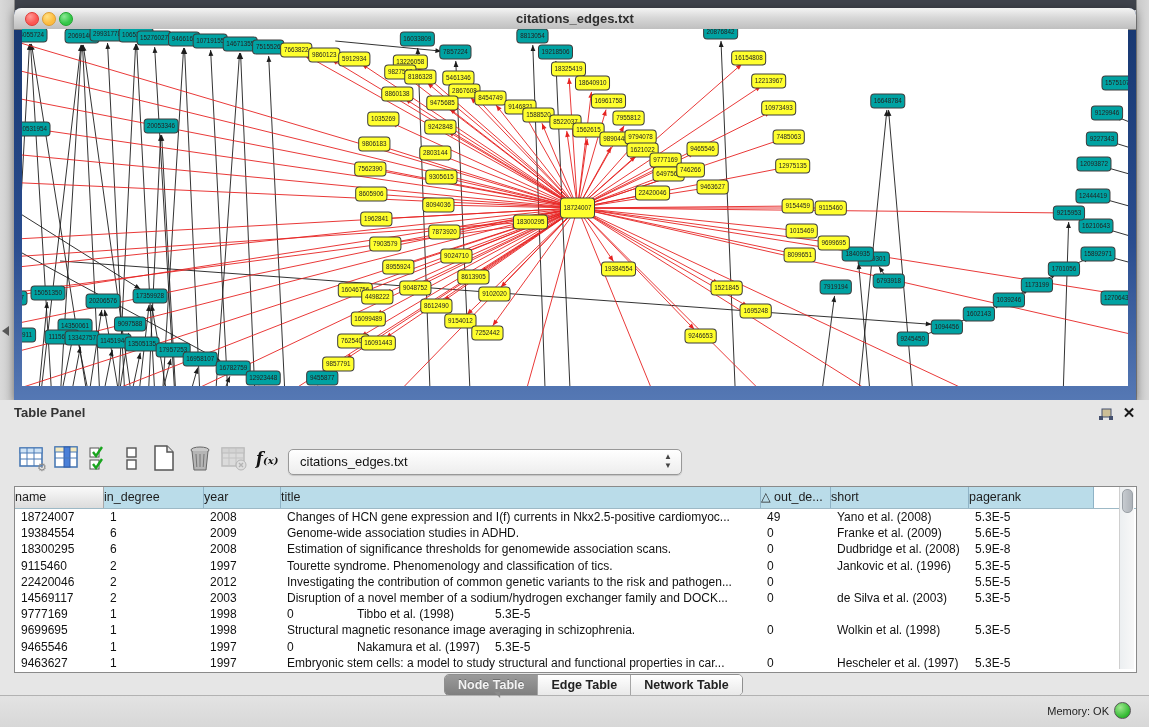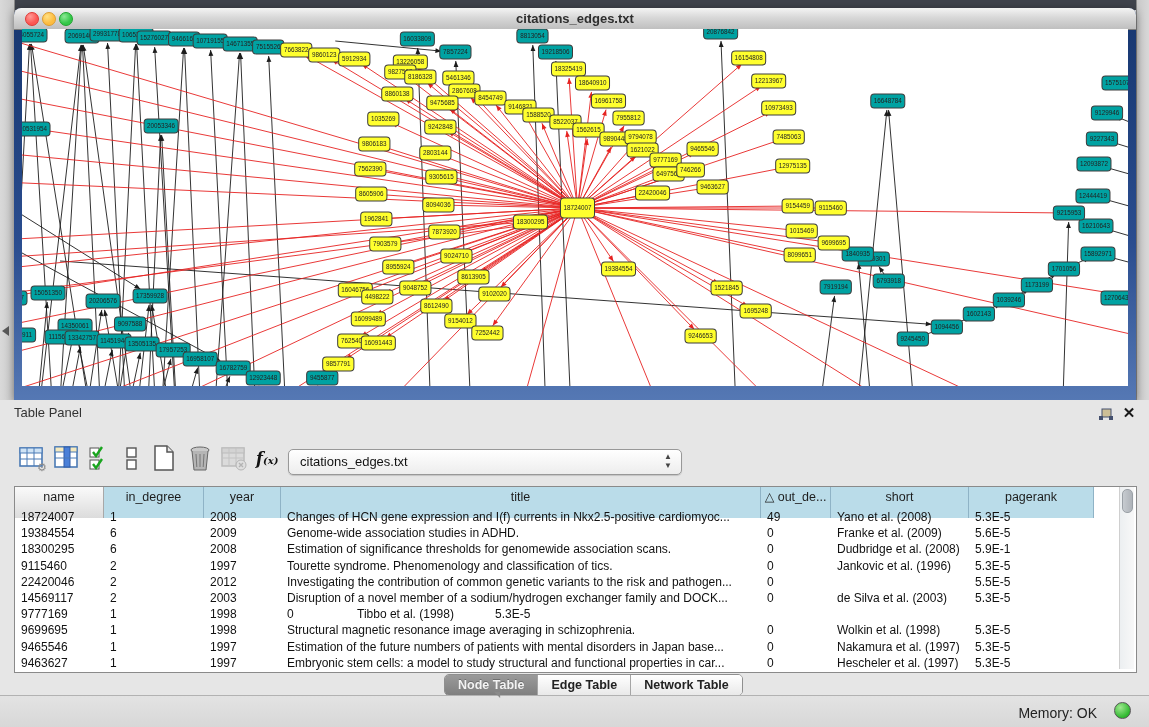--- a/index.html
+++ b/index.html
@@ -16,49 +16,49 @@
       background:linear-gradient(180deg,#f4f4f4 0%,#d8d8d8 45%,#bfbfbf 100%);border-bottom:1px solid #7d7d7d;}
   .tl{width:12px;height:12px;border-radius:50%;top:4px;}
   #tl-close{left:11px;background:radial-gradient(circle at 35% 30%,#ff9a96,#fc5753 60%);border:1px solid #df3734;}
   #tl-min{left:28px;background:radial-gradient(circle at 35% 30%,#ffe084,#fdbc40 60%);border:1px solid #de9c2e;}
   #tl-zoom{left:45px;background:radial-gradient(circle at 35% 30%,#8ce894,#33c748 60%);border:1px solid #1da32c;}
   #win-title{left:0;top:3px;width:1122px;text-align:center;font-size:13px;font-weight:600;color:#2e2e2e;}
   #canvas-wrap{left:8px;top:21px;width:1106px;height:357px;background:#fff;overflow:hidden;}
   #collapse-arrow{left:2px;top:326px;width:0;height:0;border-top:5px solid transparent;border-bottom:5px solid transparent;border-right:7px solid #5a5a5a;}
   
   #south{left:0;top:400px;width:1149px;height:327px;background:#e6e6e6;}
-  #panel-title{left:14px;top:5px;font-size:13px;color:#333;}
+  #panel-title{left:14px;top:5px;font-size:13px;color:#333;font-weight:bold;}
   #float-btn{left:1098px;top:8px;width:16px;height:14px;}
   #close-btn{left:1121px;top:5px;width:16px;height:16px;font-size:15px;font-weight:700;color:#1a1a1a;line-height:16px;text-align:center;}
   #toolbar{left:14px;top:42px;height:34px;}
   .tb-icon{position:absolute;top:2px;width:28px;height:28px;}
   #table-select{left:288px;top:49px;width:392px;height:24px;background:linear-gradient(180deg,#ffffff,#ededed);
       border:1px solid #989898;border-radius:5px;box-shadow:0 1px 1px rgba(0,0,0,.15);font-size:13px;color:#111;}
   #table-select .val{position:absolute;left:11px;top:4px;}
   #table-select .arrows{position:absolute;right:9px;top:2px;font-size:8px;line-height:9px;color:#444;text-align:center;}
   #tbl{left:14px;top:86px;width:1121px;height:185px;background:#fff;border:1px solid #8a8a8a;overflow:hidden;}
   #tbl-head{display:flex;height:21px;border-bottom:1px solid #9db9c6;}
-  .hcell{box-sizing:border-box;height:31px;background:#badce9;border-right:1px solid #8fb3c6;
-      font-size:12.5px;color:#1d1d1d;text-align:center;line-height:20px;overflow:hidden;white-space:nowrap;}
+  .hcell{box-sizing:border-box;height:21px;background:#badce9;border-right:1px solid #8fb3c6;
+      font-size:12.5px;color:#1d1d1d;line-height:20px;overflow:hidden;white-space:nowrap;}
   .hcell.name{background:linear-gradient(180deg,#fafafa,#dcdcdc);border-right:1px solid #a8a8a8;}
   .hcell.fill{background:#fff;border-right:none;flex:1;}
   .trow{display:flex;height:16.2px;}
   .tcell{box-sizing:border-box;padding-left:6px;font-size:12px;line-height:16.2px;color:#111;
       overflow:hidden;white-space:nowrap;}
   #vscroll{left:1119px;top:87px;width:14px;height:182px;background:linear-gradient(90deg,#eceff1,#f8f8f8);border-left:1px solid #cfcfcf;}
   #vthumb{left:2px;top:2px;width:9px;height:22px;border-radius:5px;background:linear-gradient(90deg,#c7cbd0,#aeb3b9);border:1px solid #9aa0a6;}
   
   #tabs{left:428px;top:274px;height:20px;display:flex;border:1px solid #8f8f8f;border-radius:5px;overflow:hidden;box-shadow:0 1px 0 rgba(255,255,255,.7);margin-left:16px;}
   .tab{height:20px;line-height:20px;padding:0 13px;font-size:12.5px;font-weight:600;color:#222;
       background:linear-gradient(180deg,#ffffff,#e9e9e9);border-right:1px solid #a5a5a5;}
   .tab:last-child{border-right:none;}
   .tab.sel{background:linear-gradient(180deg,#9a9a9a,#7f7f7f);color:#f3f3f3;text-shadow:0 -1px 0 rgba(0,0,0,.25);}
   
   #statusbar{left:0;top:295px;width:1149px;height:32px;background:linear-gradient(180deg,#e3e3e3,#d7d7d7);border-top:1px solid #b2b2b2;}
-  #mem-label{right:52px;top:9px;font-size:14px;color:#222;}
+  #mem-label{right:40px;top:9px;font-size:11px;color:#222;}
   #mem-dot{right:18px;top:6px;width:15px;height:15px;border-radius:50%;
       background:radial-gradient(circle at 35% 30%,#9fe88f,#2eb82e 70%);border:1.5px solid #555;}
   #grip{left:494px;top:-6px;font-size:8px;color:#8a8a8a;}
 </style>
 </head>
 <body>
 
 <div class="abs" id="top-dark"></div>
 <div class="abs" id="strip-left"></div>
 <div class="abs" id="collapse-arrow"></div>
@@ -710,21 +710,21 @@
           <div class="tcell" style="width: 138px;">Franke et al. (2009)</div>
           <div class="tcell" style="width: 125px;">5.6E-5</div>
         </div>
         <div class="trow">
           <div class="tcell" style="width: 89px;">18300295</div>
           <div class="tcell" style="width: 100px;">6</div>
           <div class="tcell" style="width: 77px;">2008</div>
           <div class="tcell" style="width: 480px;">Estimation of significance thresholds for genomewide association scans.</div>
           <div class="tcell" style="width: 70px;">0</div>
           <div class="tcell" style="width: 138px;">Dudbridge et al. (2008)</div>
-          <div class="tcell" style="width: 125px;">5.9E-1</div>
+          <div class="tcell" style="width: 125px;">5.9E-8</div>
         </div>
         <div class="trow">
           <div class="tcell" style="width: 89px;">9115460</div>
           <div class="tcell" style="width: 100px;">2</div>
           <div class="tcell" style="width: 77px;">1997</div>
           <div class="tcell" style="width: 480px;">Tourette syndrome. Phenomenology and classification of tics.</div>
           <div class="tcell" style="width: 70px;">0</div>
           <div class="tcell" style="width: 138px;">Jankovic et al. (1996)</div>
           <div class="tcell" style="width: 125px;">5.3E-5</div>
         </div>
@@ -760,21 +760,20 @@
           <div class="tcell" style="width: 77px;">1998</div>
           <div class="tcell" style="width: 480px;">Structural magnetic resonance image averaging in schizophrenia.</div>
           <div class="tcell" style="width: 70px;">0</div>
           <div class="tcell" style="width: 138px;">Wolkin et al. (1998)</div>
           <div class="tcell" style="width: 125px;">5.3E-5</div>
         </div>
         <div class="trow">
           <div class="tcell" style="width: 89px;">9465546</div>
           <div class="tcell" style="width: 100px;">1</div>
           <div class="tcell" style="width: 77px;">1997</div>
-          <div class="tcell" style="width: 480px;">Estimation of the future numbers of patients with mental disorders in Japan base...</div>
           <div class="tcell" style="width: 70px;">0</div>
           <div class="tcell" style="width: 138px;">Nakamura et al. (1997)</div>
           <div class="tcell" style="width: 125px;">5.3E-5</div>
         </div>
         <div class="trow">
           <div class="tcell" style="width: 89px;">9463627</div>
           <div class="tcell" style="width: 100px;">1</div>
           <div class="tcell" style="width: 77px;">1997</div>
           <div class="tcell" style="width: 480px;">Embryonic stem cells: a model to study structural and functional properties in car...</div>
           <div class="tcell" style="width: 70px;">0</div>

